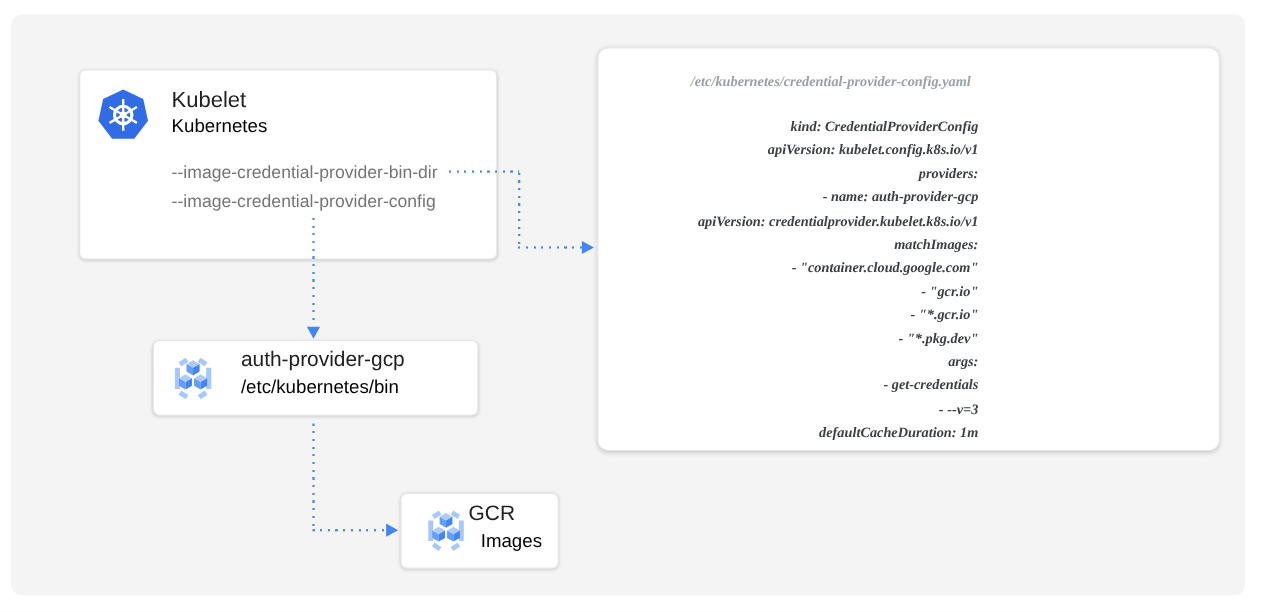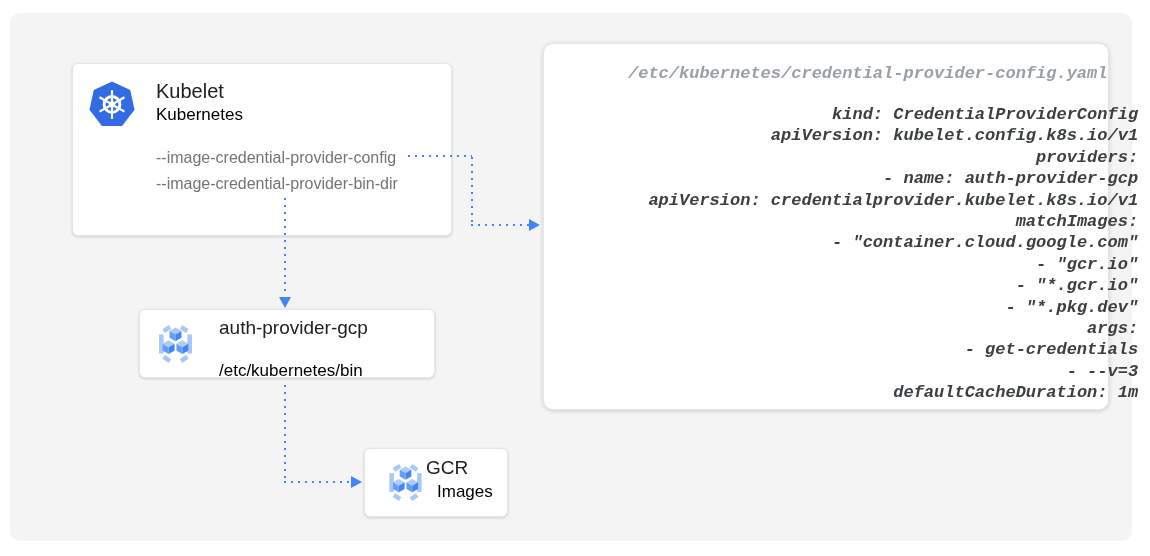--- a/index.html
+++ b/index.html
@@ -25,38 +25,38 @@
   .card.kubelet { left: 62px; top: 50px; width: 380px; height: 173px; }
   .kubelet .icon-wrap { left: 14px; top: 16px; }
   .kubelet .node-title { left: 83px; top: 16px; font-size: 20px; }
   .kubelet .node-subtitle { left: 83px; top: 41px; }
   .kubelet .flags { position: absolute; left: 83px; top: 81px; color: #757575; font-size: 16px; line-height: 26px; white-space: nowrap; }
 
   
   .card.auth { left: 129px; top: 296px; width: 296px; height: 69px; }
   .auth .icon-wrap { left: 13px; top: 12px; }
   .auth .node-title { left: 79px; top: 7px; text-align: right; }
-  .auth .node-subtitle { left: 79px; top: 32px; margin-top: 19px; }
+  .auth .node-subtitle { left: 79px; top: 32px; }
 
   
   .card.gcr { left: 354px; top: 435px; width: 144px; height: 69px; }
   .gcr .icon-wrap { left: 19px; top: 12px; }
   .gcr .node-title { left: 61px; top: 8px; }
   .gcr .node-subtitle { left: 72px; top: 33px; text-align: center; }
 
   
   .panel {
     position: absolute; left: 533px; top: 30px; width: 566px; height: 367px;
     background: #ffffff; border: 1px solid #e6e6e6; border-radius: 10px;
     box-shadow: 0 1px 4px rgba(60,64,67,.22);
   }
   .code-path, .code-body {
-    font-family: Liberation Mono, monospace;
+    font-family: Liberation Serif, serif;
     font-weight: bold; font-style: italic;
-    font-size: 17px; line-height: 21.4px; white-space: pre;
+    font-size: 13px; line-height: 21.4px; white-space: pre;
   }
   .code-path { position: absolute; left: 84px; top: 19px; color: #9aa0a6; }
   .code-body { position: absolute; left: 84px; top: 60px; color: #3c4043; text-align: right; }
 
   
   .dot-h { position: absolute; height: 2px; background: repeating-linear-gradient(90deg, #4285f4 0 2px, transparent 2px 7px); }
   .dot-v { position: absolute; width: 2px; background: repeating-linear-gradient(180deg, #4285f4 0 2px, transparent 2px 7px); }
   .arr-right { position: absolute; width: 0; height: 0; border-top: 6px solid transparent; border-bottom: 6px solid transparent; border-left: 11px solid #4285f4; }
   .arr-down { position: absolute; width: 0; height: 0; border-left: 6px solid transparent; border-right: 6px solid transparent; border-top: 11px solid #4285f4; }
 </style>
@@ -79,22 +79,22 @@
             <line x1="50" y1="51" x2="24" y2="66"></line>
             <line x1="50" y1="51" x2="24" y2="36"></line>
           </g>
         </g>
         <circle cx="50" cy="51" r="6.5" fill="#ffffff"></circle>
       </svg>
     </span>
     <div class="node-title">Kubelet</div>
     <div class="node-subtitle">Kubernetes</div>
     <div class="flags">
+      <div>--image-credential-provider-bin-dir</div>
       <div>--image-credential-provider-config</div>
-      <div>--image-credential-provider-bin-dir</div>
     </div>
   </div>
 
   <div class="card auth">
     <span class="icon-wrap">
       <svg width="45" height="44" viewBox="0 0 48 48">
         <g stroke="#a8c7fa" stroke-width="5" fill="none">
           <path d="M18,5.5 L11,10"></path>
             <path d="M8.5,13.5 L8.5,34.5"></path>
             <path d="M11,38 L18,42.5"></path>

